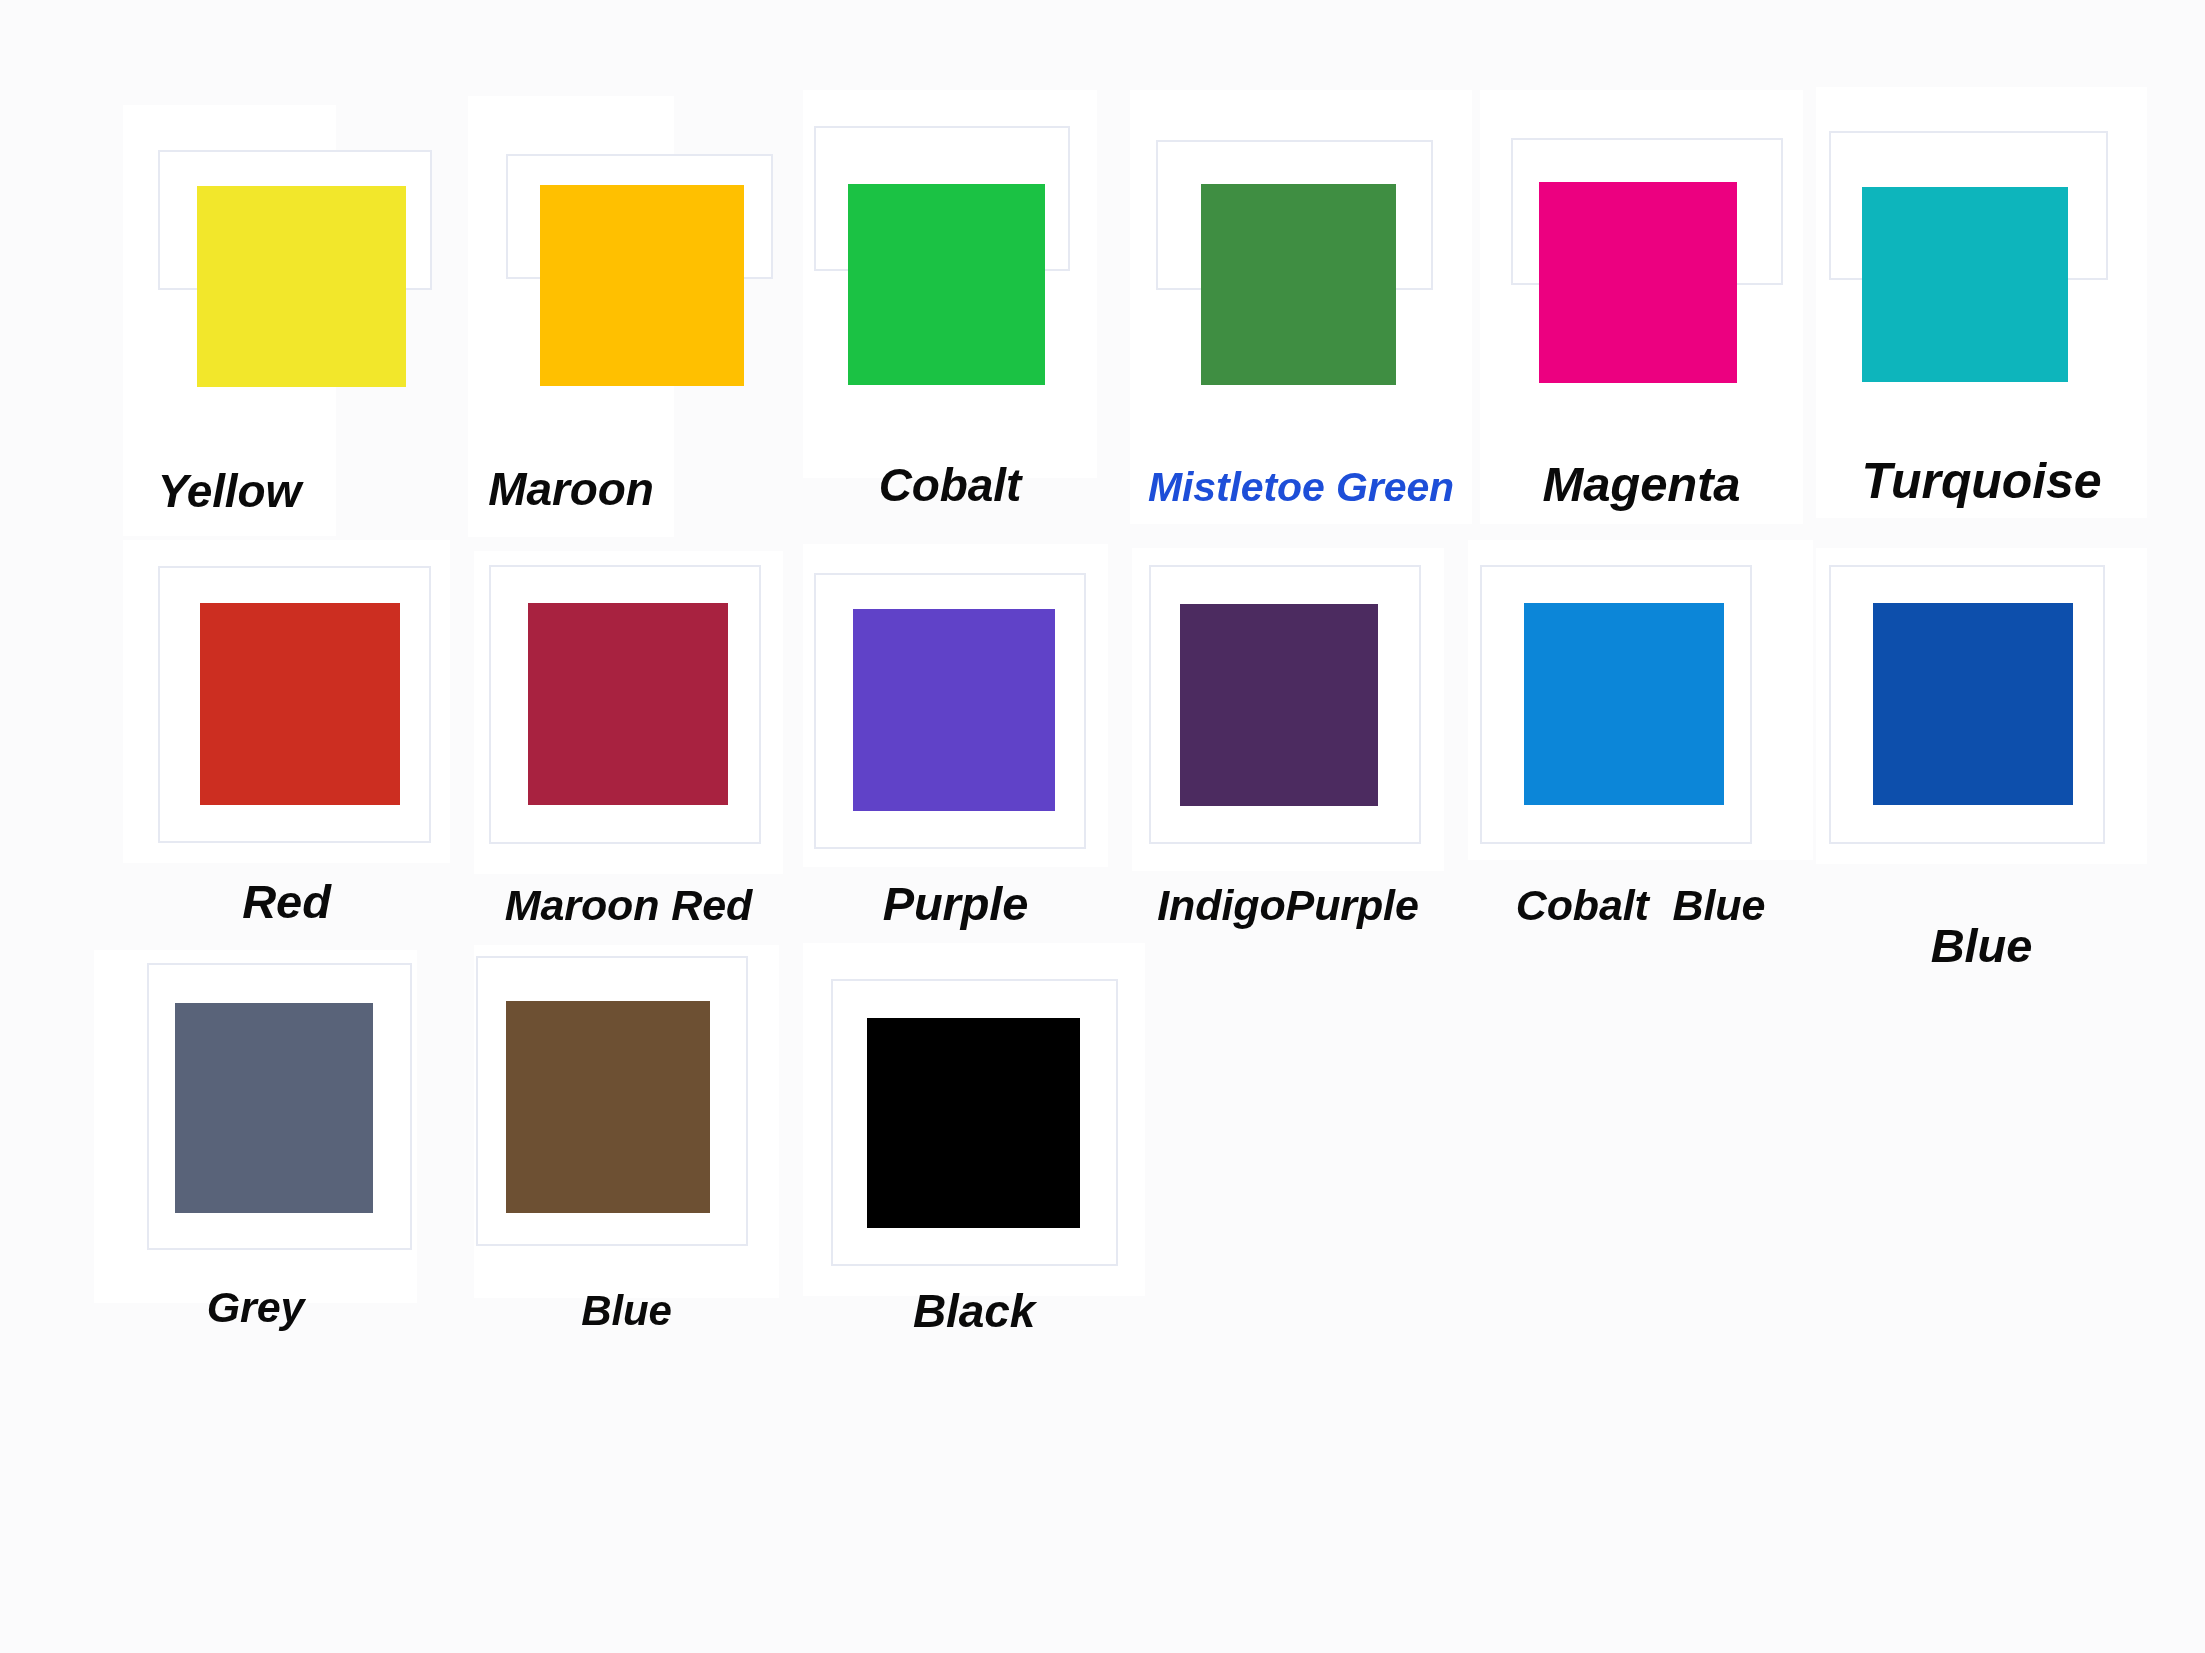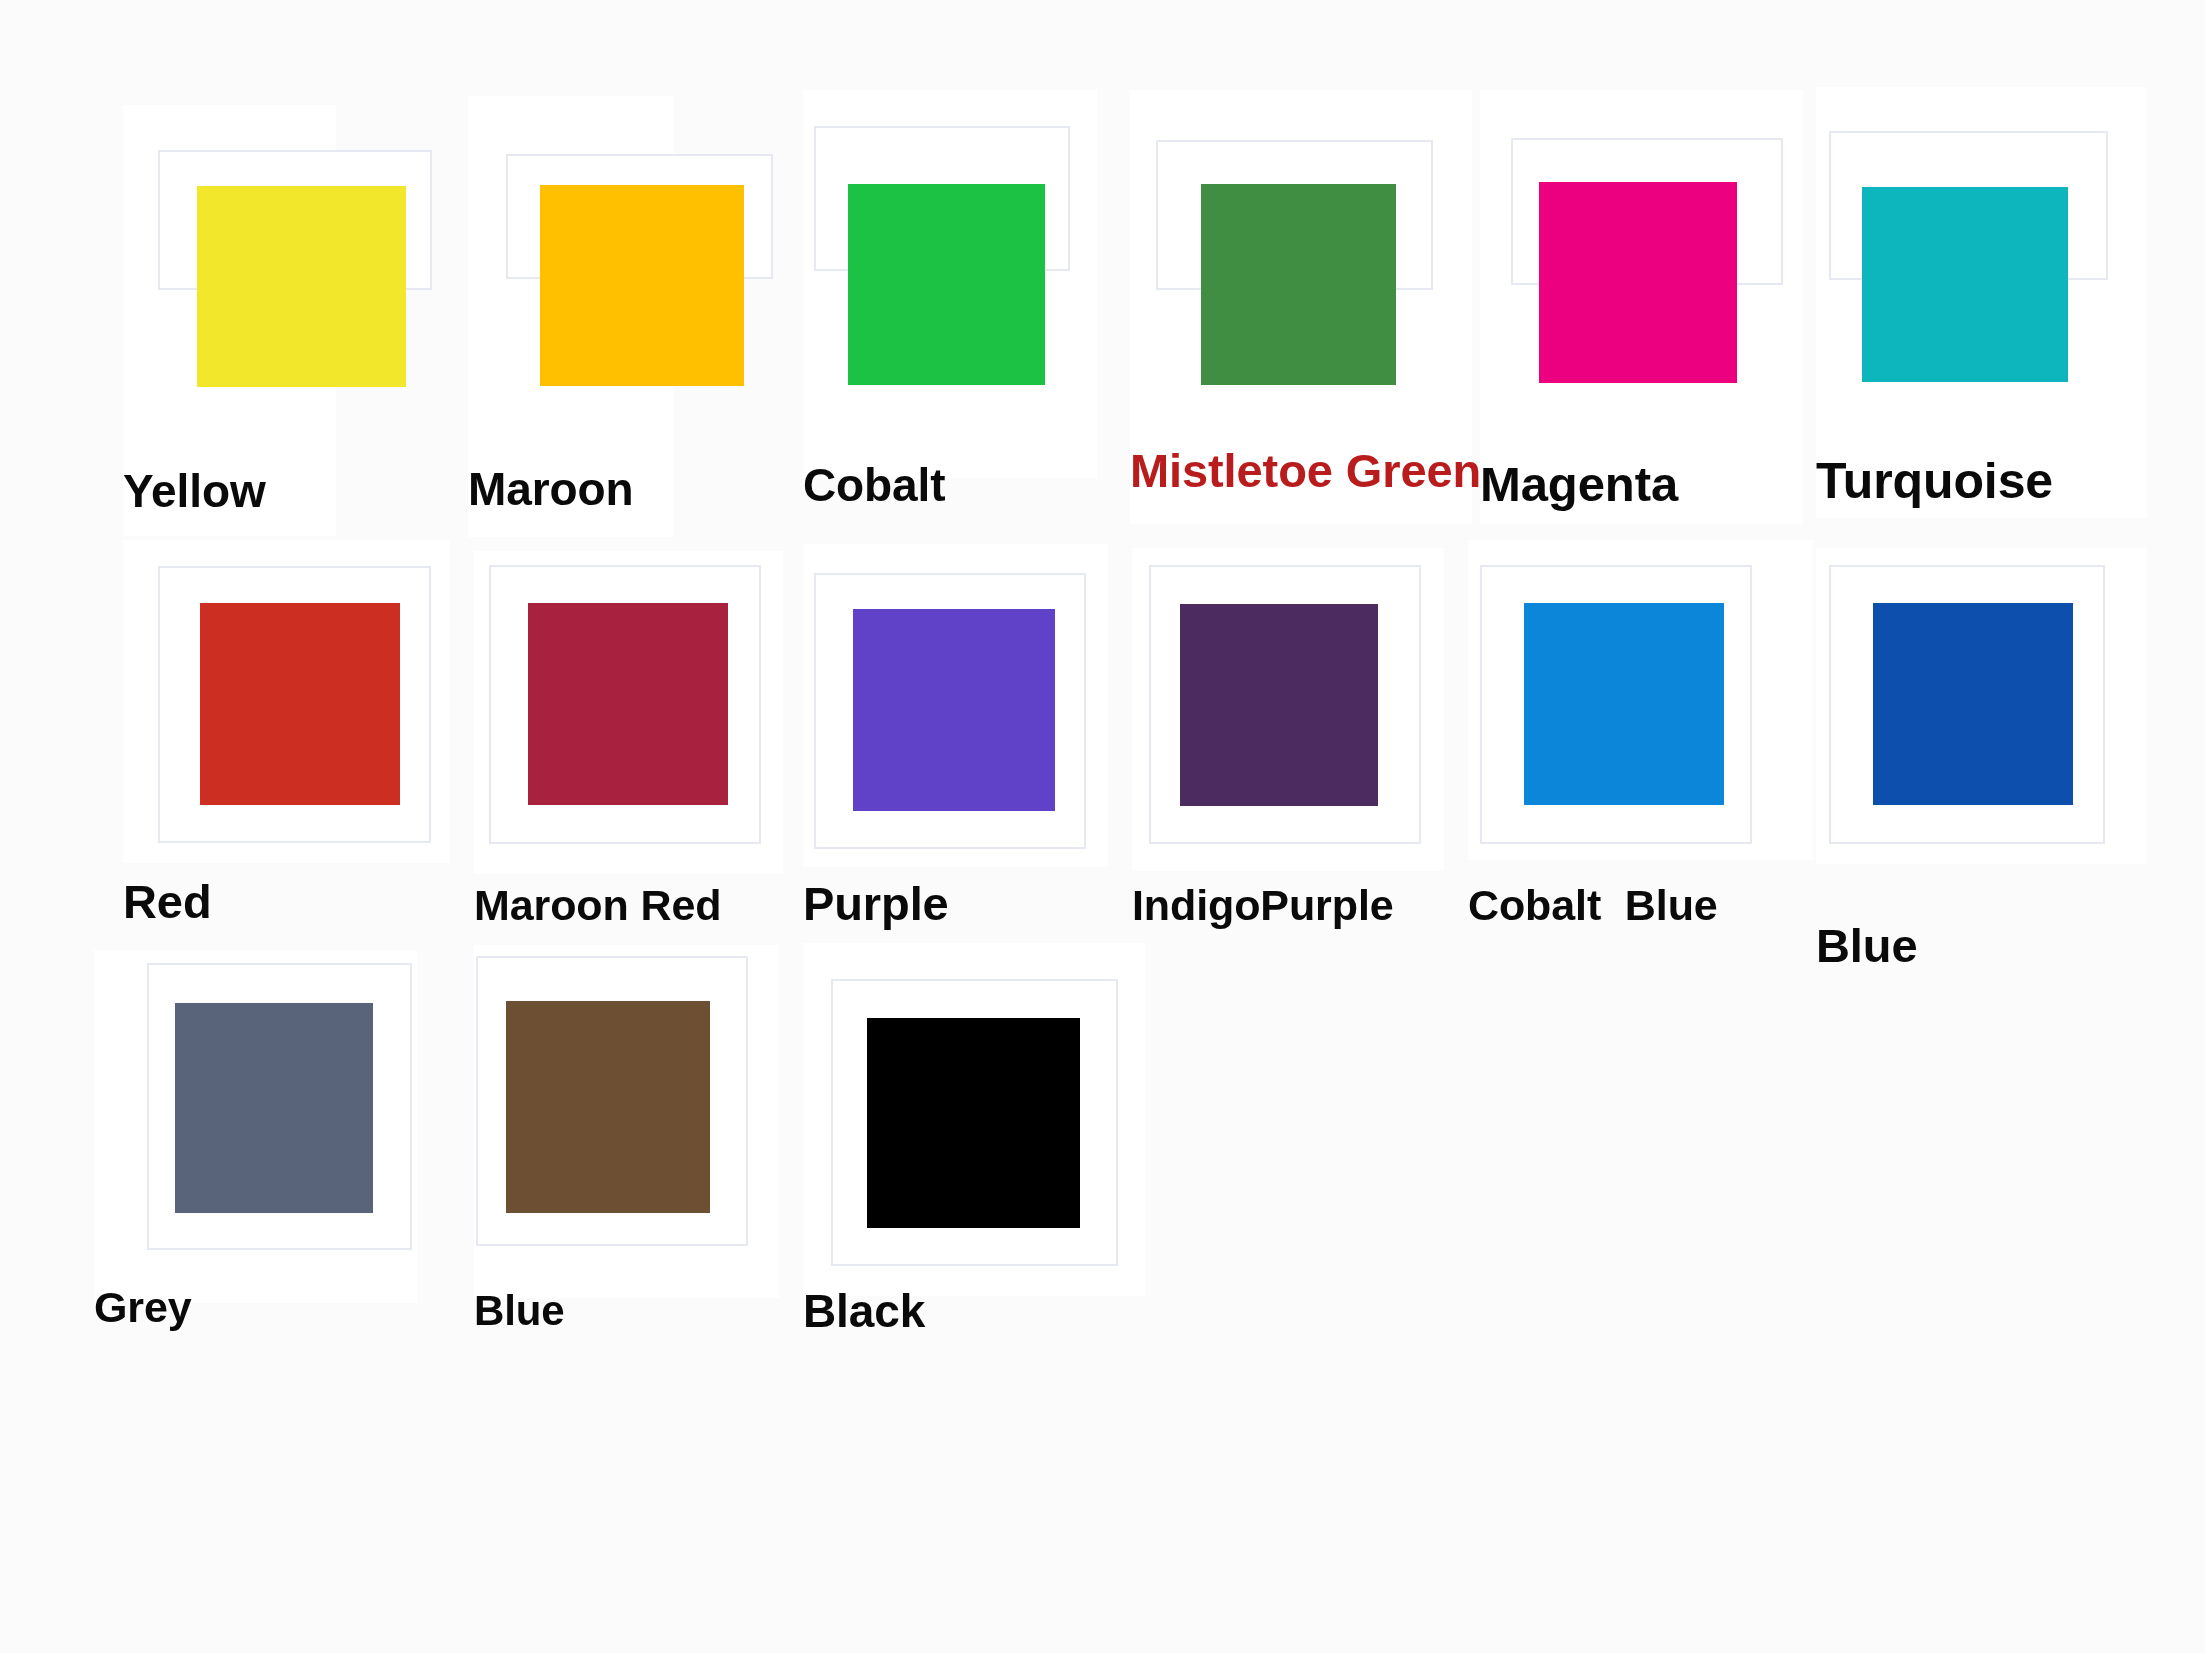--- a/index.html
+++ b/index.html
@@ -41,21 +41,22 @@
     box-sizing: border-box;
   }
 
   .swatch-label {
     position: absolute;
     font-weight: 700;
     color: #0a0a0a;
     white-space: pre;
     letter-spacing: -0.1px;
     line-height: 1;
-    text-align: left;
+    text-align: center;
+    font-style: italic;
   }
 </style>
 </head>
 <body>
 
 <div id="palette-board" style="background: rgb(251, 251, 252);">
     <div class="swatch-card" style="left: 123px; top: 105px; width: 213px; height: 431px; background: rgb(255, 255, 255);"></div>
     <div class="swatch-frame" style="left: 158px; top: 150px; width: 274px; height: 140px; border-color: rgb(230, 233, 242);"></div>
     <div class="swatch-chip" title="#f2e72b" style="left: 197px; top: 186px; width: 209px; height: 201px; background: rgb(242, 231, 43);"></div>
     <div class="swatch-label" style="left: 123px; top: 468px; width: 213px; font-size: 46px; color: rgb(10, 10, 10);">Yellow</div>
@@ -63,21 +64,21 @@
     <div class="swatch-frame" style="left: 506px; top: 154px; width: 267px; height: 125px; border-color: rgb(230, 233, 242);"></div>
     <div class="swatch-chip" title="#ffc000" style="left: 540px; top: 185px; width: 204px; height: 201px; background: rgb(255, 192, 0);"></div>
     <div class="swatch-label" style="left: 468px; top: 466px; width: 206px; font-size: 46px; color: rgb(10, 10, 10);">Maroon</div>
     <div class="swatch-card" style="left: 803px; top: 90px; width: 294px; height: 388px; background: rgb(255, 255, 255);"></div>
     <div class="swatch-frame" style="left: 814px; top: 126px; width: 256px; height: 145px; border-color: rgb(230, 233, 242);"></div>
     <div class="swatch-chip" title="#1bc244" style="left: 848px; top: 184px; width: 197px; height: 201px; background: rgb(27, 194, 68);"></div>
     <div class="swatch-label" style="left: 803px; top: 462px; width: 294px; font-size: 46px; color: rgb(10, 10, 10);">Cobalt</div>
     <div class="swatch-card" style="left: 1130px; top: 90px; width: 342px; height: 434px; background: rgb(255, 255, 255);"></div>
     <div class="swatch-frame" style="left: 1156px; top: 140px; width: 277px; height: 150px; border-color: rgb(230, 233, 242);"></div>
     <div class="swatch-chip" title="#3f8e42" style="left: 1201px; top: 184px; width: 195px; height: 201px; background: rgb(63, 142, 66);"></div>
-    <div class="swatch-label" style="left: 1130px; top: 447px; width: 342px; font-size: 47px; color: #b91c1c;">Mistletoe Green</div>
+    <div class="swatch-label" style="left: 1130px; top: 467px; width: 342px; font-size: 41px; color: #1d4ed8;">Mistletoe Green</div>
     <div class="swatch-card" style="left: 1480px; top: 90px; width: 323px; height: 434px; background: rgb(255, 255, 255);"></div>
     <div class="swatch-frame" style="left: 1511px; top: 138px; width: 272px; height: 147px; border-color: rgb(230, 233, 242);"></div>
     <div class="swatch-chip" title="#ec0080" style="left: 1539px; top: 182px; width: 198px; height: 201px; background: rgb(236, 0, 128);"></div>
     <div class="swatch-label" style="left: 1480px; top: 460px; width: 323px; font-size: 49px; color: rgb(10, 10, 10);">Magenta</div>
     <div class="swatch-card" style="left: 1816px; top: 87px; width: 331px; height: 431px; background: rgb(255, 255, 255);"></div>
     <div class="swatch-frame" style="left: 1829px; top: 131px; width: 279px; height: 149px; border-color: rgb(230, 233, 242);"></div>
     <div class="swatch-chip" title="#0db5bc" style="left: 1862px; top: 187px; width: 206px; height: 195px; background: rgb(13, 181, 188);"></div>
     <div class="swatch-label" style="left: 1816px; top: 456px; width: 331px; font-size: 50px; color: rgb(10, 10, 10);">Turquoise</div>
     <div class="swatch-card" style="left: 123px; top: 540px; width: 327px; height: 323px; background: rgb(255, 255, 255);"></div>
     <div class="swatch-frame" style="left: 158px; top: 566px; width: 273px; height: 277px; border-color: rgb(230, 233, 242);"></div>

